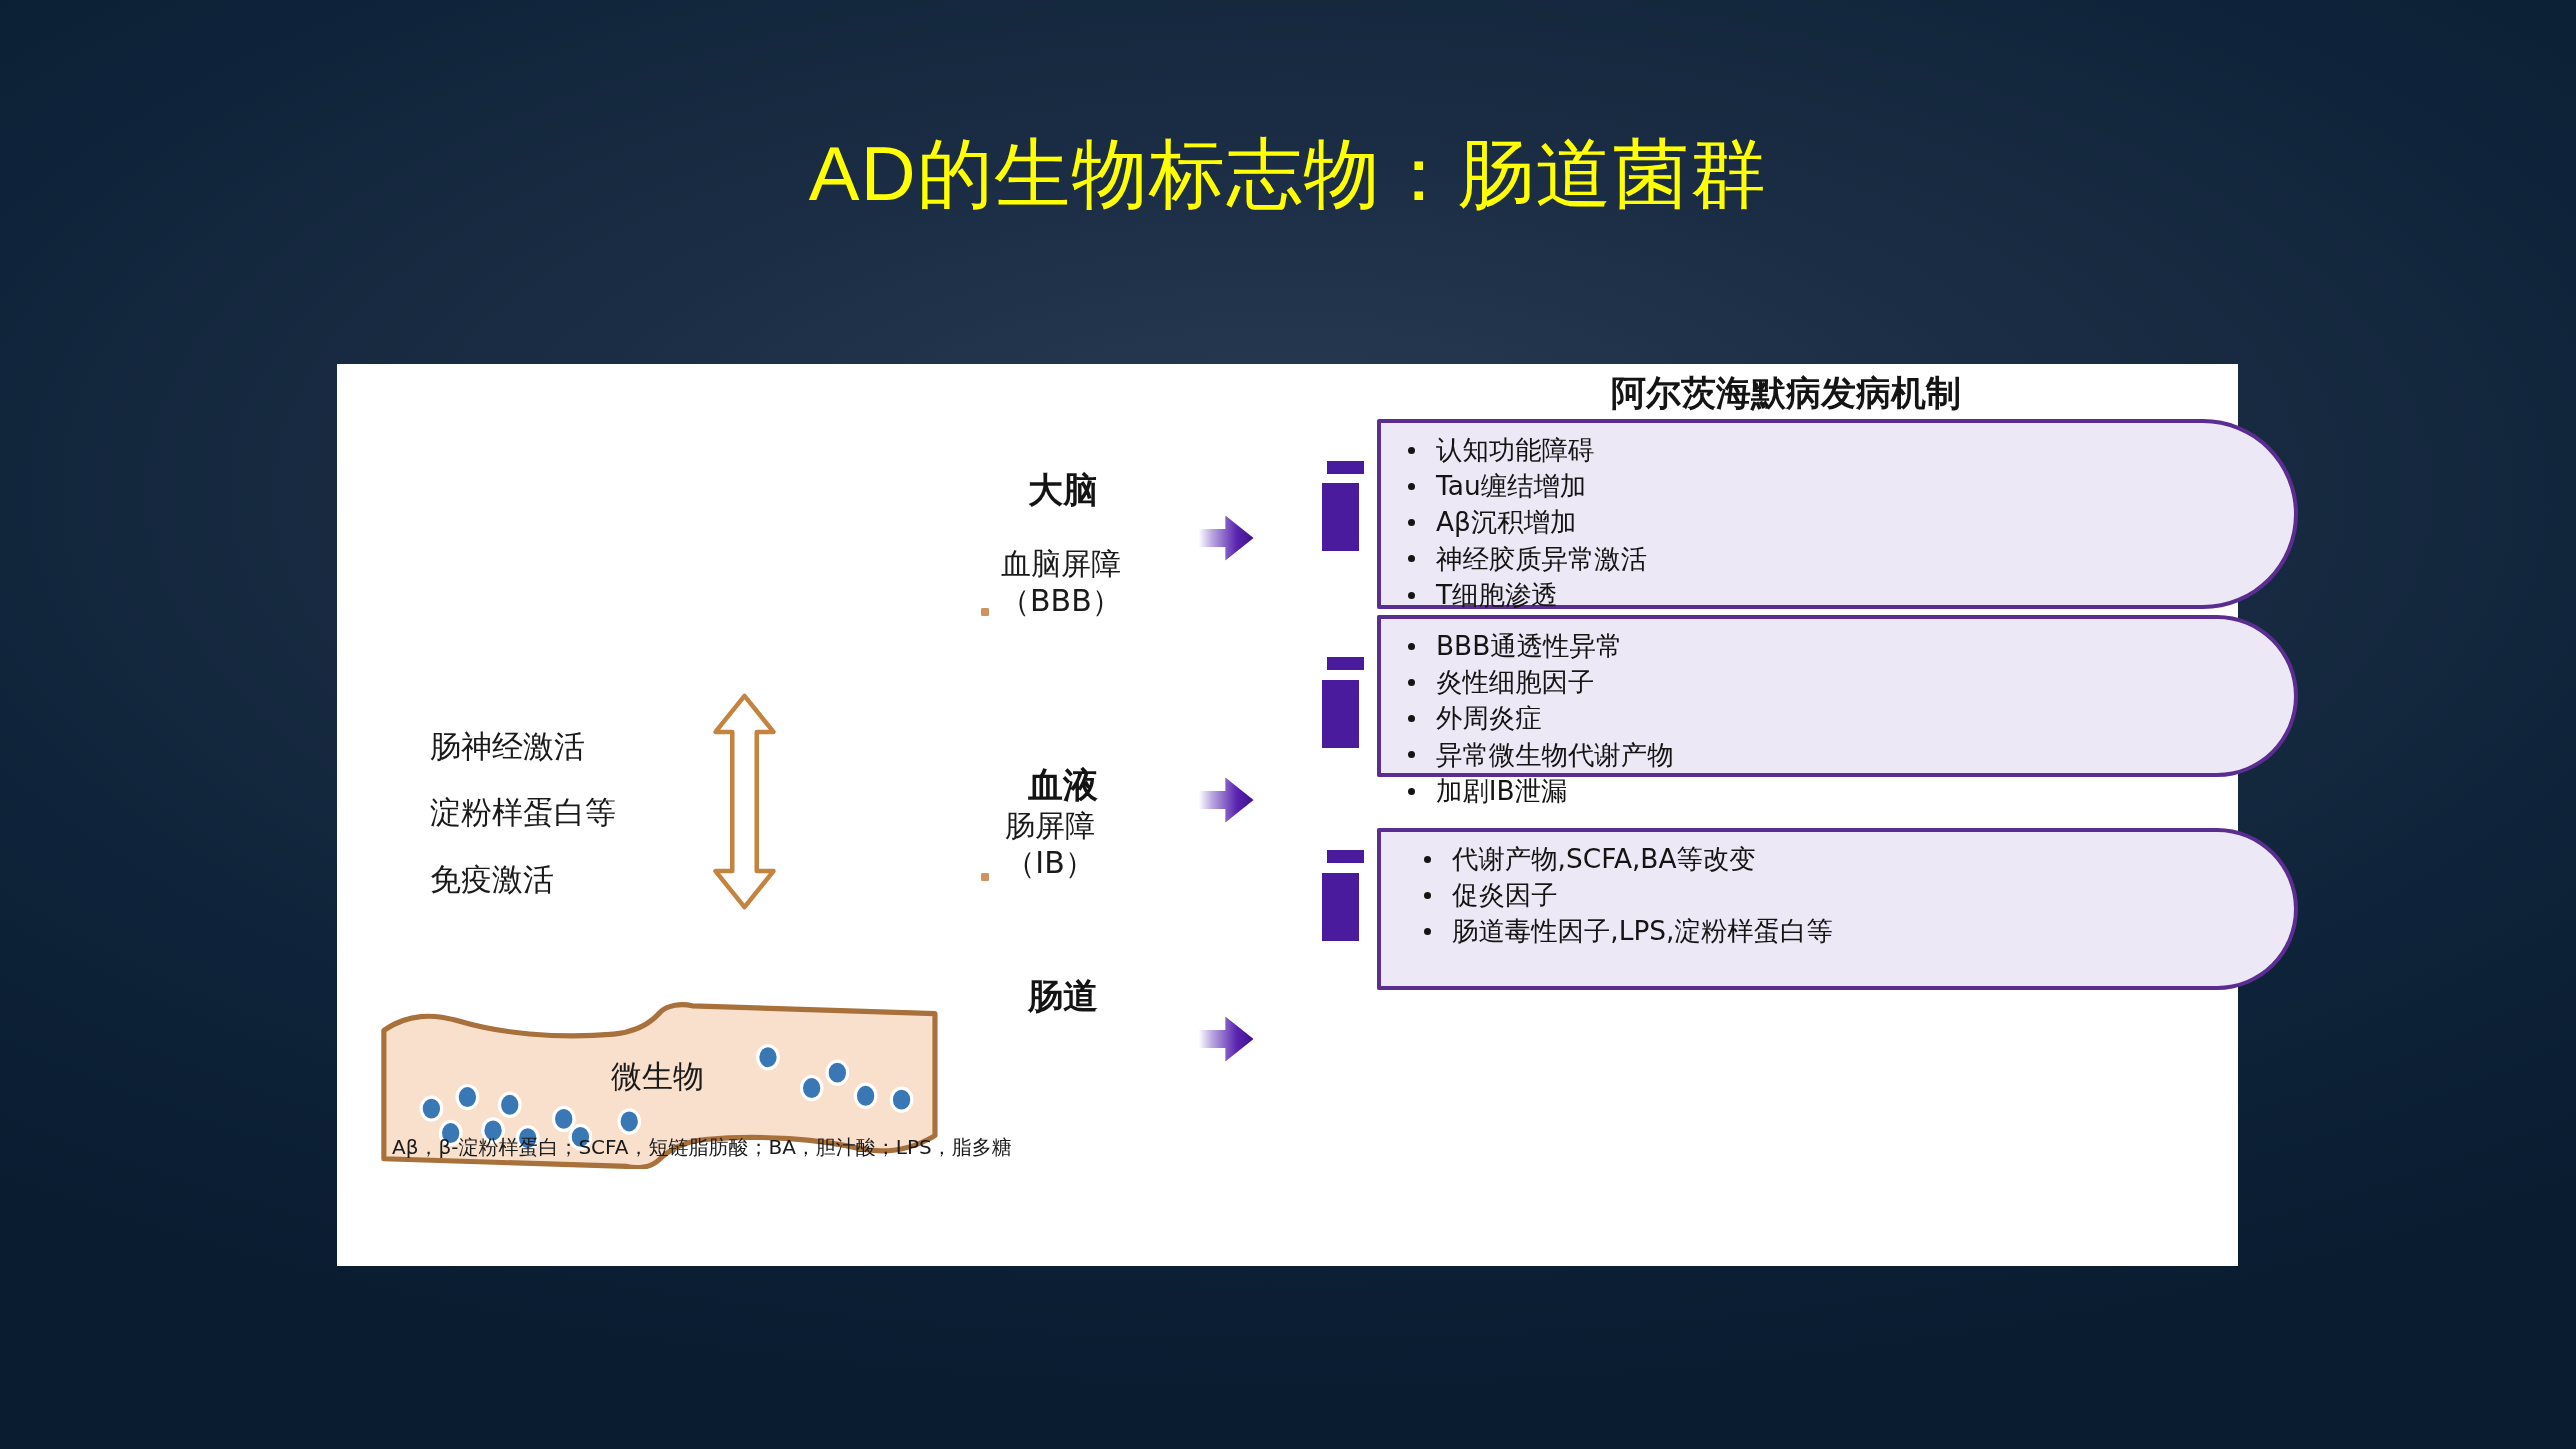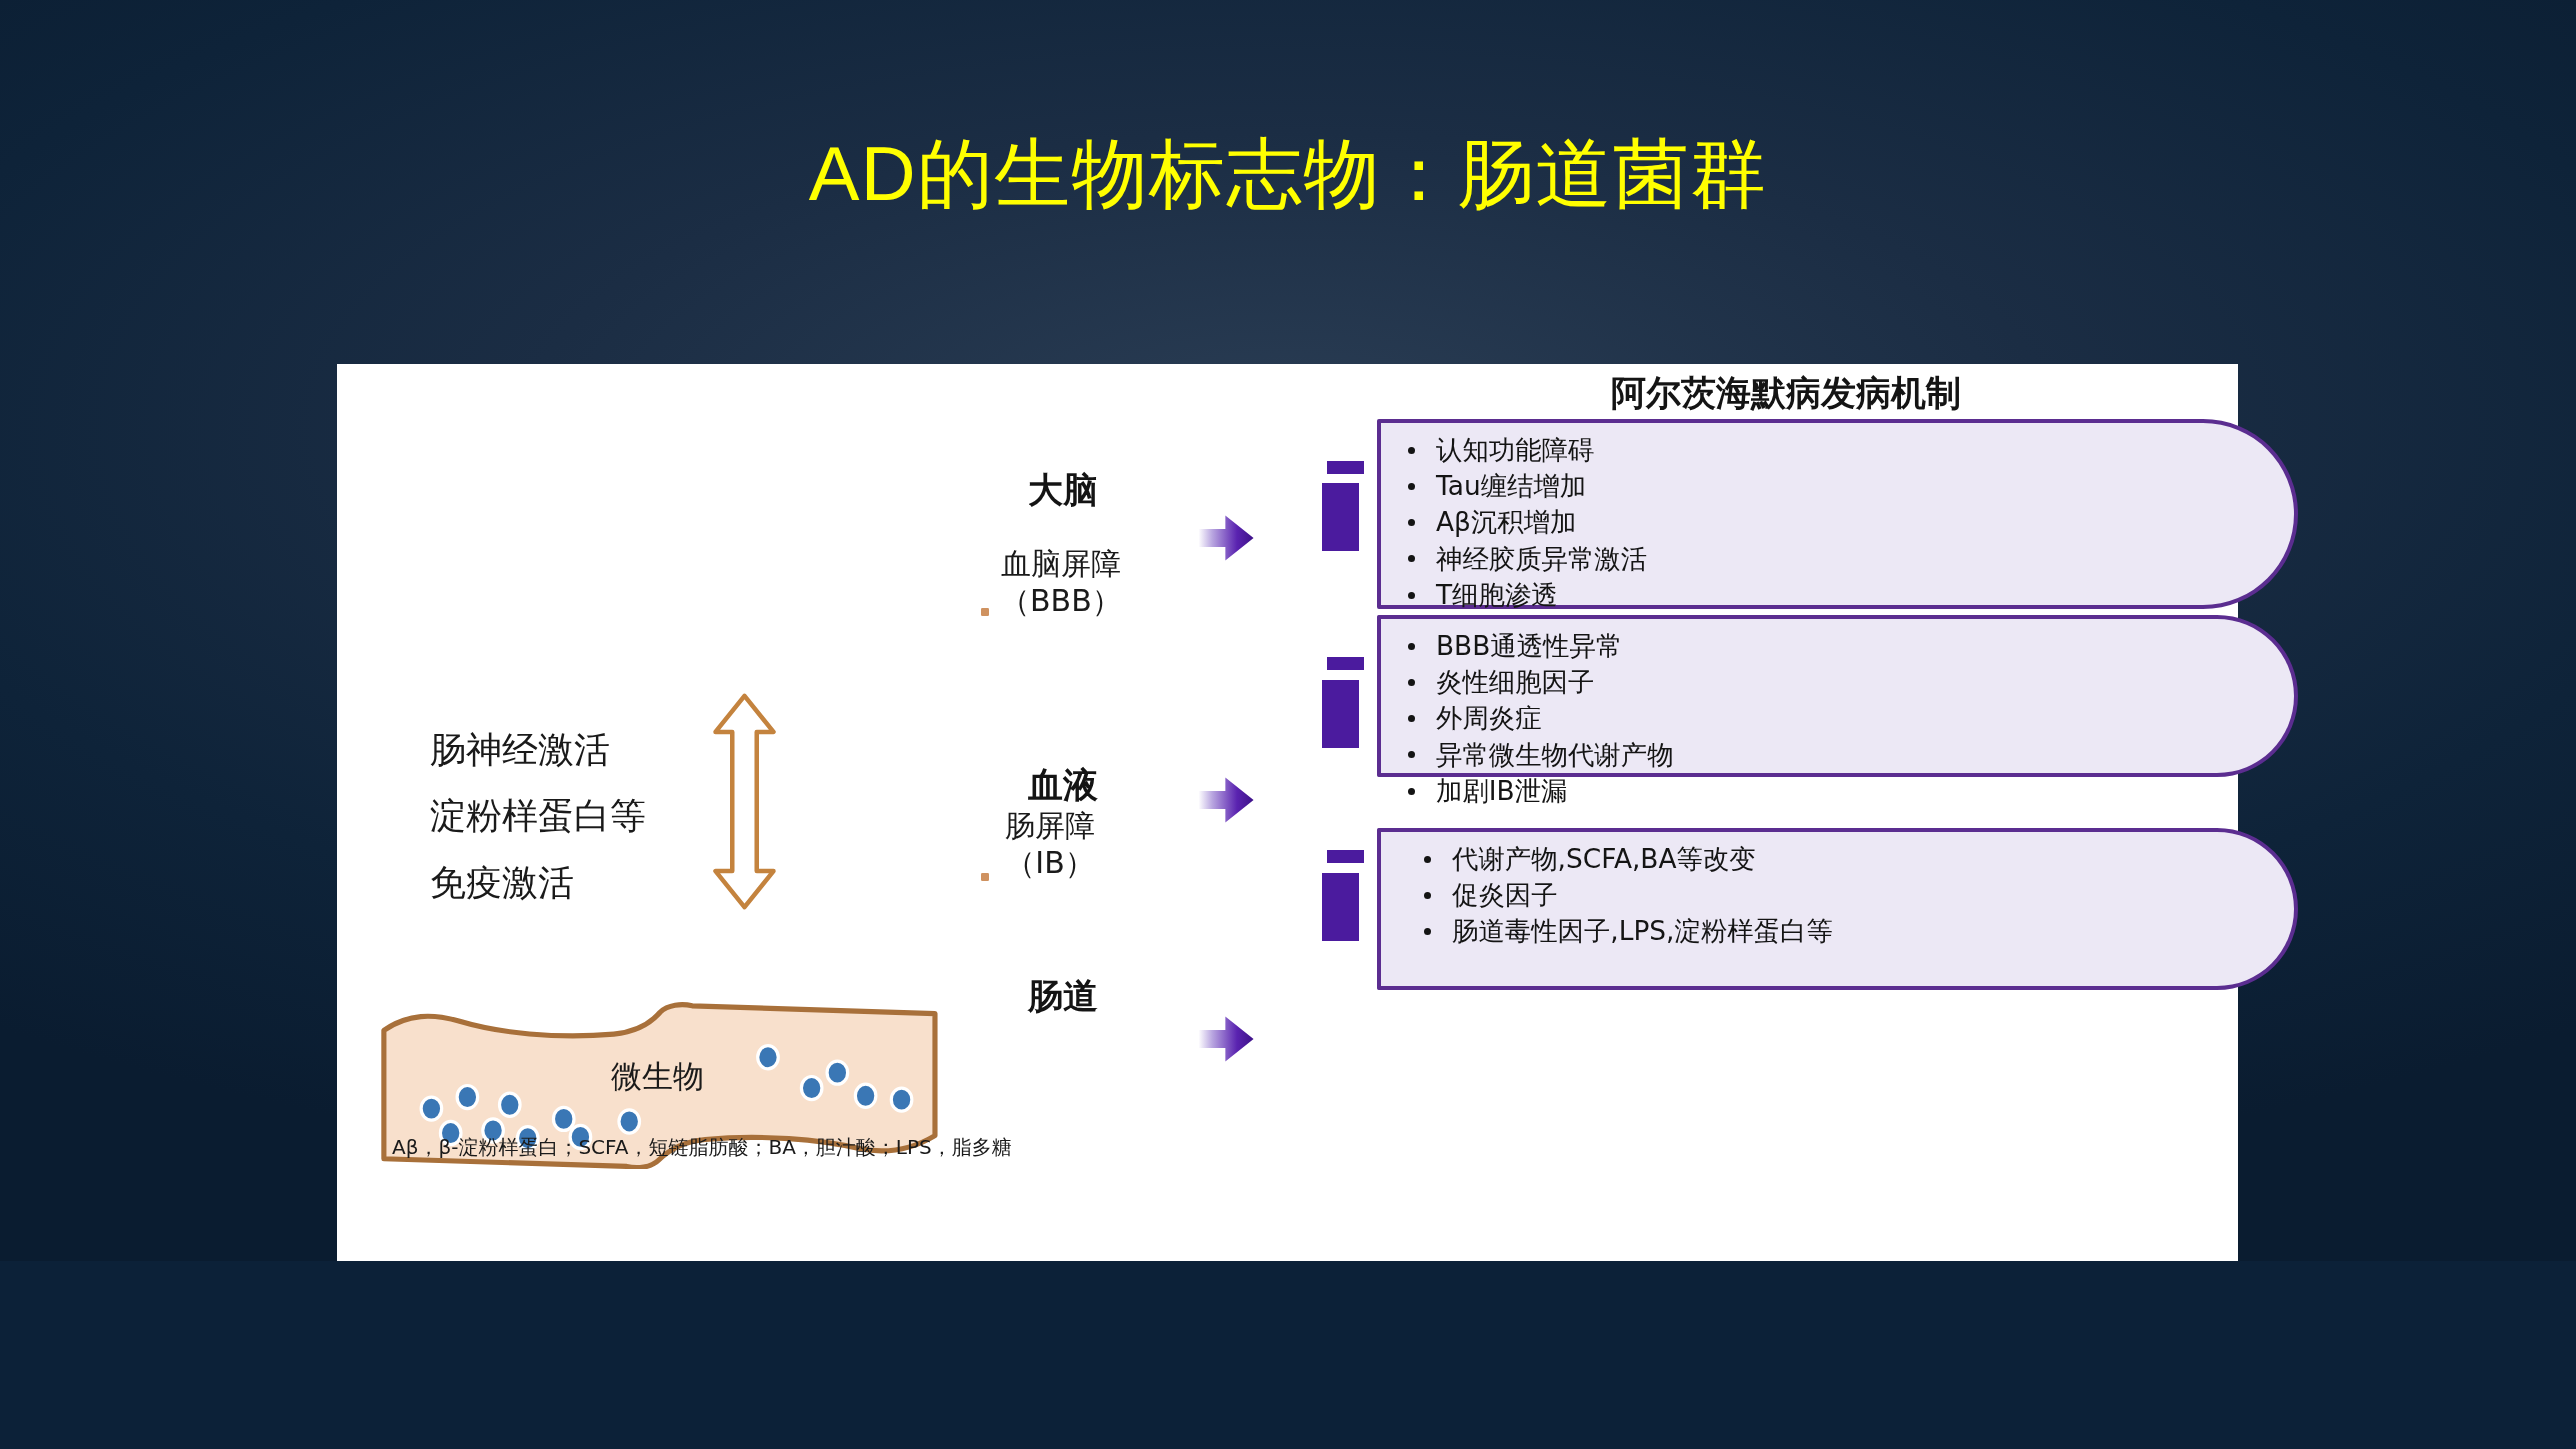--- a/index.html
+++ b/index.html
@@ -3,21 +3,21 @@
 <meta charset="utf-8">
 <title>AD biomarkers slide</title>
 <style>
   html,body{margin:0;padding:0;}
   body{
     width:2576px;height:1449px;overflow:hidden;
     font-family:"Liberation Sans","DejaVu Sans",sans-serif;
     background:#0c2138;
   }
   #slide{
-    position:relative;width:2576px;height:1261px;
+    position:relative;width:2576px;height:1449px;
     background:
       radial-gradient(ellipse 78% 62% at 50% 34%, #2a3d54 0%, #1b2d44 38%, #0e2339 72%, #0a1c30 100%);
     overflow:hidden;
   }
 
   
   #title{
     position:absolute;left:0;top:132px;width:2576px;text-align:center;
     color:#ffff00;font-size:76px;font-weight:400;letter-spacing:1.3px;
     line-height:1.1;white-space:nowrap;
@@ -35,21 +35,21 @@
   .brain-lbl{
     position:absolute;color:#1a1a1a;font-size:30px;white-space:nowrap;
     font-family:"DejaVu Sans","Liberation Sans",sans-serif;
   }
   #brain-l1{left:132px;top:37px;}
   #brain-l2{left:175px;top:91px;}
   #brain-l3{left:99px;top:145px;}
 
   
   .axis-lbl{
-    position:absolute;left:93px;color:#1a1a1a;font-size:36px;white-space:nowrap;
+    position:absolute;left:93px;color:#1a1a1a;font-size:31px;white-space:nowrap;
     font-family:"DejaVu Sans","Liberation Sans",sans-serif;
   }
   #axis-1{top:362px;}
   #axis-2{top:428px;}
   #axis-3{top:495px;}
 
   
   #dbl-arrow{position:absolute;left:372px;top:328px;width:71px;height:219px;}
   #dbl-arrow svg{width:100%;height:100%;display:block;}
 

